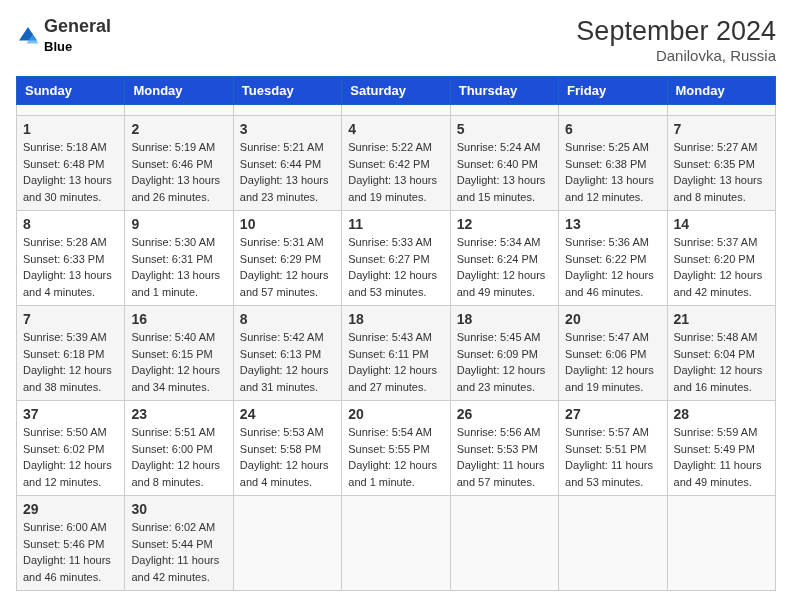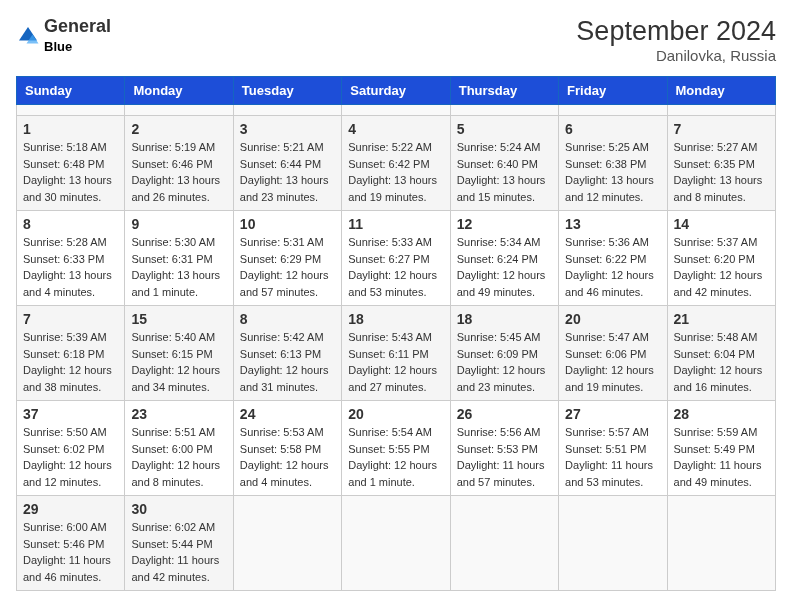--- a/index.html
+++ b/index.html
@@ -194,21 +194,21 @@
           <span class="day-num">14</span>
           <div class="day-info">Sunrise: 5:37 AM<br>Sunset: 6:20 PM<br>Daylight: 12 hours<br>and 42 minutes.</div>
         </td>
       </tr>
       <tr>
         <td>
           <span class="day-num">7</span>
           <div class="day-info">Sunrise: 5:39 AM<br>Sunset: 6:18 PM<br>Daylight: 12 hours<br>and 38 minutes.</div>
         </td>
         <td>
-          <span class="day-num">15</span>
+          <span class="day-num">16</span>
           <div class="day-info">Sunrise: 5:40 AM<br>Sunset: 6:15 PM<br>Daylight: 12 hours<br>and 34 minutes.</div>
         </td>
         <td>
           <span class="day-num">8</span>
           <div class="day-info">Sunrise: 5:42 AM<br>Sunset: 6:13 PM<br>Daylight: 12 hours<br>and 31 minutes.</div>
         </td>
         <td>
           <span class="day-num">18</span>
           <div class="day-info">Sunrise: 5:43 AM<br>Sunset: 6:11 PM<br>Daylight: 12 hours<br>and 27 minutes.</div>
         </td>

